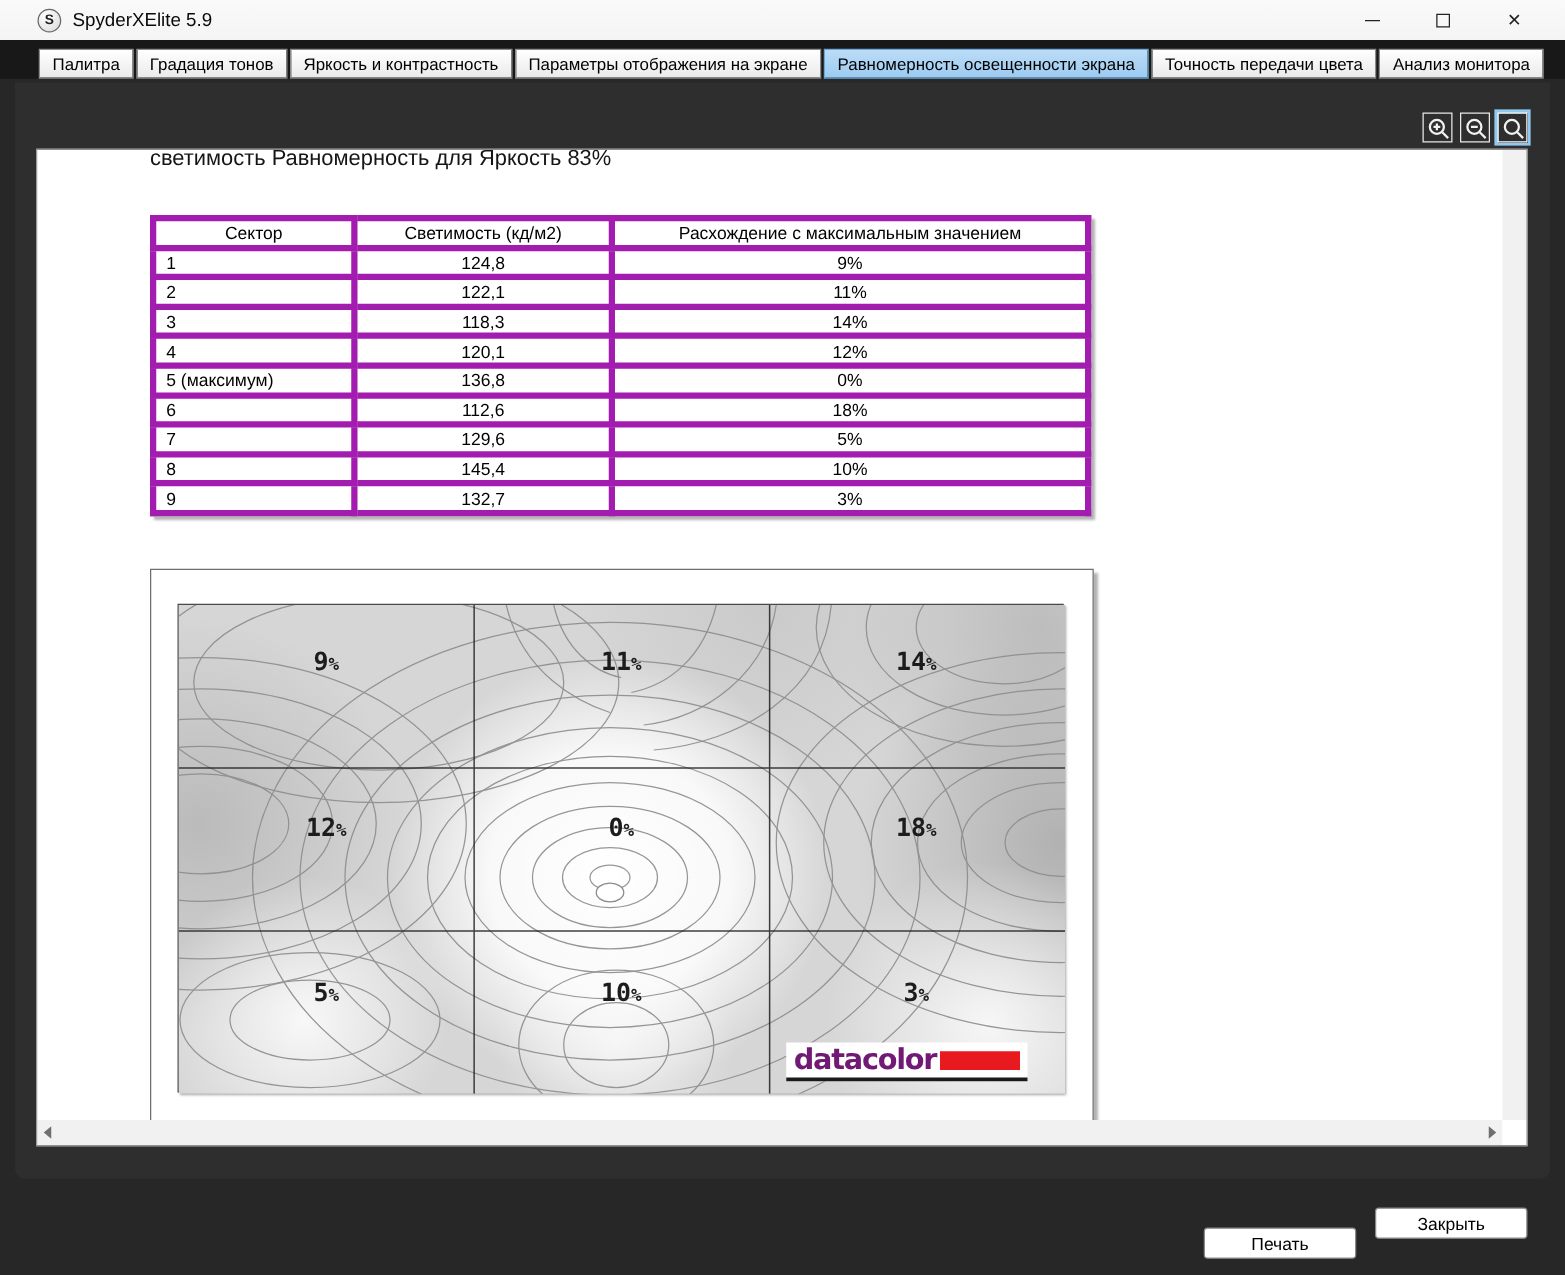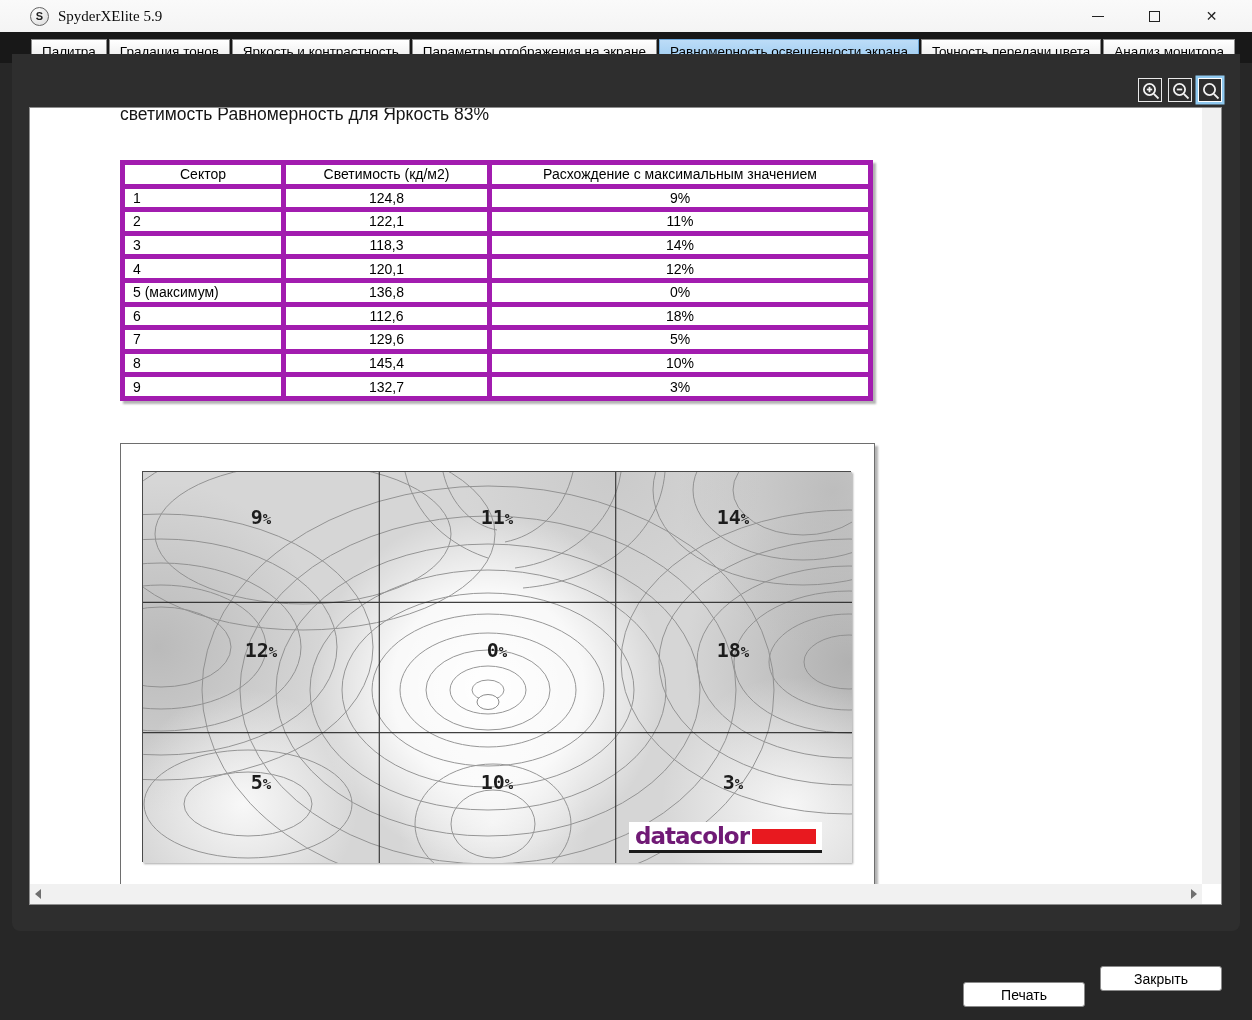--- a/index.html
+++ b/index.html
@@ -6,37 +6,37 @@
   html,body { width:1252px; height:1020px; }
   body { font-family:"Liberation Sans", sans-serif; background:#272727; position:relative; overflow:hidden; }
 
   
   .titlebar { position:absolute; left:0; top:0; width:1252px; height:32px;
     background:linear-gradient(#fafafa,#f4f4f4); display:flex; align-items:center; }
   .app-logo { width:19px; height:19px; border-radius:50%; border:1px solid #666;
     background:radial-gradient(circle at 35% 30%, #ffffff, #d8d8d8);
     margin-left:30px; display:flex; align-items:center; justify-content:center;
     font-size:11px; font-weight:bold; color:#222; }
-  .app-title { margin-left:9px; font-size:15px; color:#0a0a0a;font-family:Liberation Serif, serif; }
+  .app-title { margin-left:9px; font-size:15px; color:#0a0a0a; }
   .win-controls { position:absolute; right:12px; top:0; height:32px; display:flex; }
   .win-btn { width:57px; height:32px; display:flex; align-items:center; justify-content:center; cursor:default; }
   .glyph-min { width:12px; height:1px; background:#222; }
   .glyph-max { width:11px; height:11px; border:1px solid #222; }
   .glyph-close { font-size:14px; color:#222; line-height:1; }
 
   
   .tabbar { position:absolute; left:0; top:32px; width:1252px; height:31px;
     background:#181818; display:flex; align-items:flex-end; padding-left:31px; }
   .tab { height:24px; margin-right:2px; padding:0 10px; display:flex; align-items:center;
     background:linear-gradient(#ffffff,#eaeaea); border:1px solid #8b8b8b;
     font-size:13.5px; color:#000; white-space:nowrap; cursor:default; }
   .tab.active { background:linear-gradient(#bcdcf7,#9ccbf1); border-color:#6da7d8; }
 
   
-  .panel { position:absolute; left:12px; top:54px; width:1228px; height:877px;
+  .panel { position:absolute; left:12px; top:66px; width:1228px; height:877px;
     background:#2e2e2e; border-radius:0 0 8px 8px; }
 
   
   .toolbar { position:absolute; right:18px; top:24px; display:flex; gap:6px; }
   .tool-btn { width:24px; height:24px; border:1px solid #e9e9e9; position:relative; background:transparent; }
   .tool-btn.active { border-color:#ffffff; box-shadow:0 0 0 2.5px #8fc9f0; }
   .tool-btn svg { position:absolute; left:1px; top:1px; }
 
   
   .viewport { position:absolute; left:17px; top:53px; width:1193px; height:798px;

